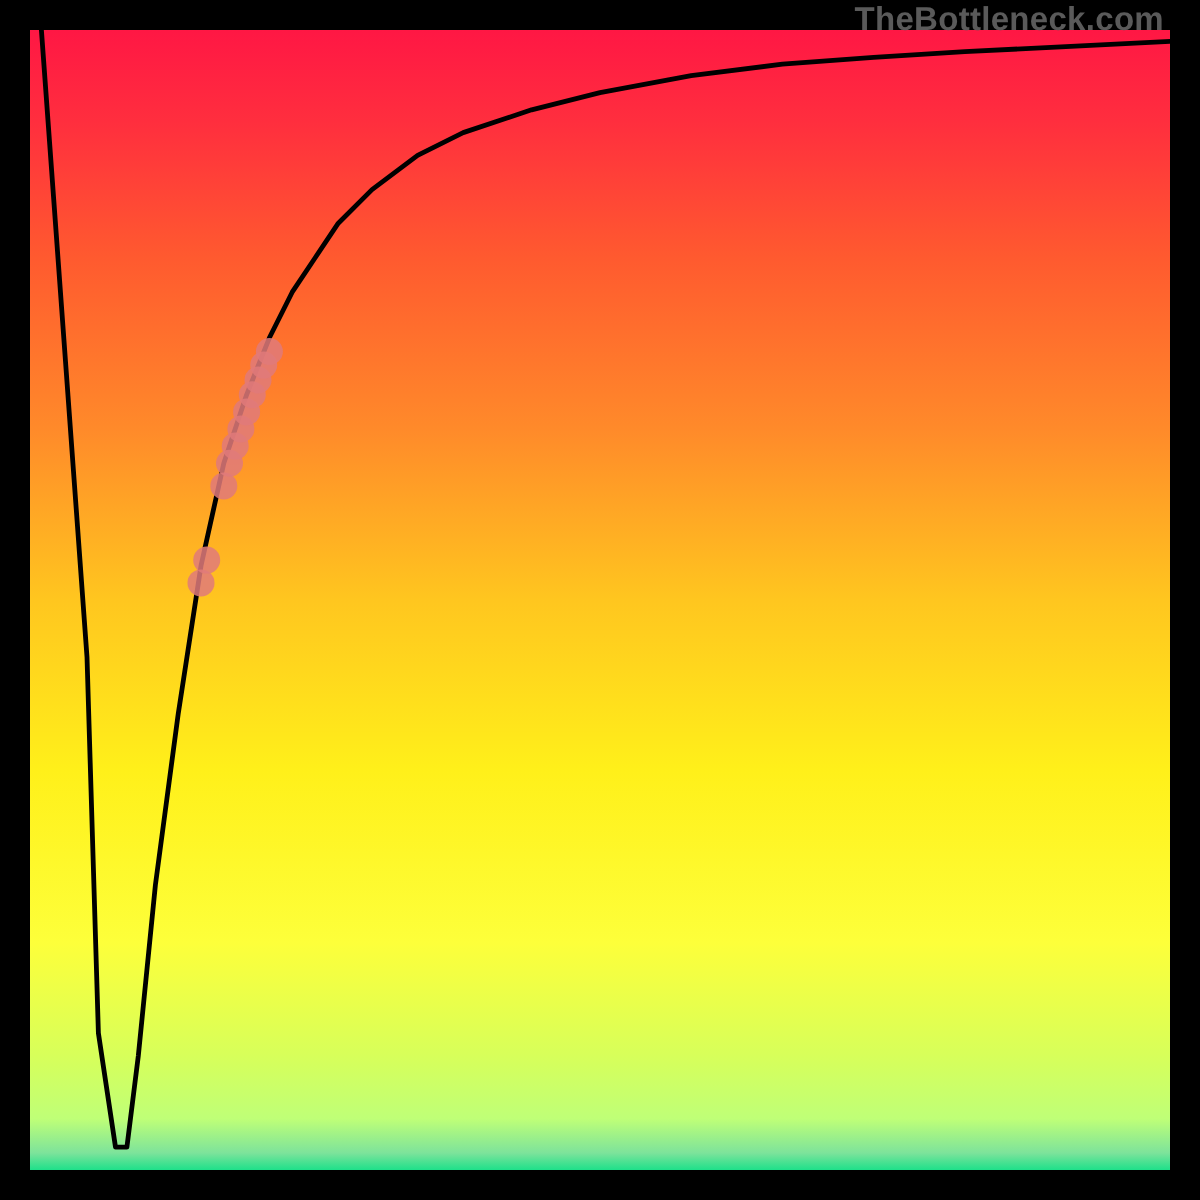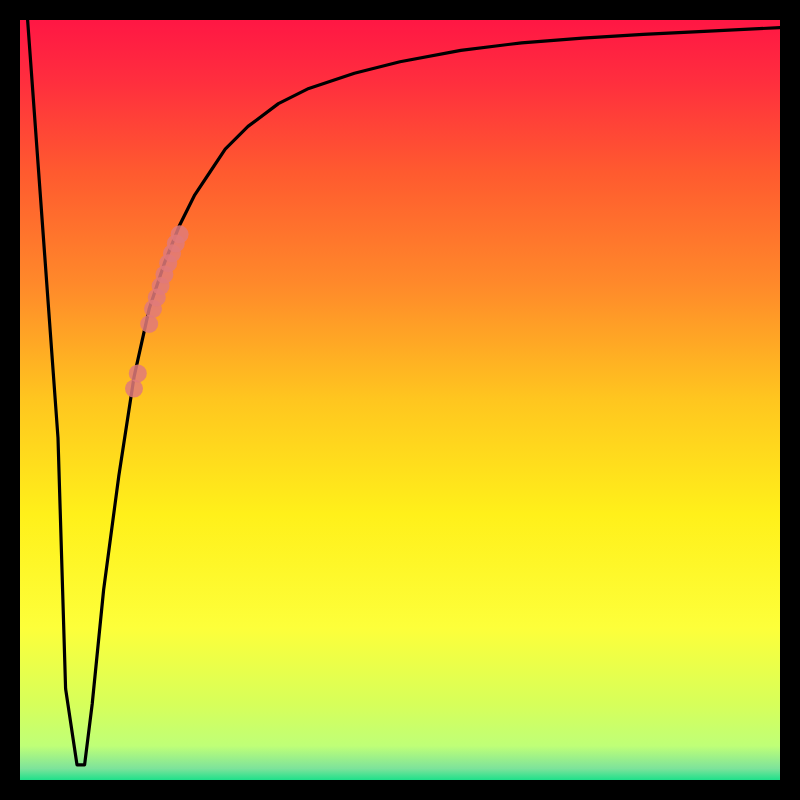--- a/index.html
+++ b/index.html
@@ -83,13 +83,14 @@
           <circle cx="140.6" cy="266.0" r="9" fill="#e07a7a" fill-opacity="0.85"></circle>
           <circle cx="144.4" cy="254.6" r="9" fill="#e07a7a" fill-opacity="0.85"></circle>
           <circle cx="148.2" cy="243.2" r="9" fill="#e07a7a" fill-opacity="0.85"></circle>
           <circle cx="152.0" cy="233.3" r="9" fill="#e07a7a" fill-opacity="0.85"></circle>
           <circle cx="155.8" cy="223.4" r="9" fill="#e07a7a" fill-opacity="0.85"></circle>
           <circle cx="159.6" cy="214.3" r="9" fill="#e07a7a" fill-opacity="0.85"></circle>
         </g>
     </svg>
   </div>
 
+  <div class="watermark">TheBottleneck.com</div>
 </div>
 
 </body></html>

